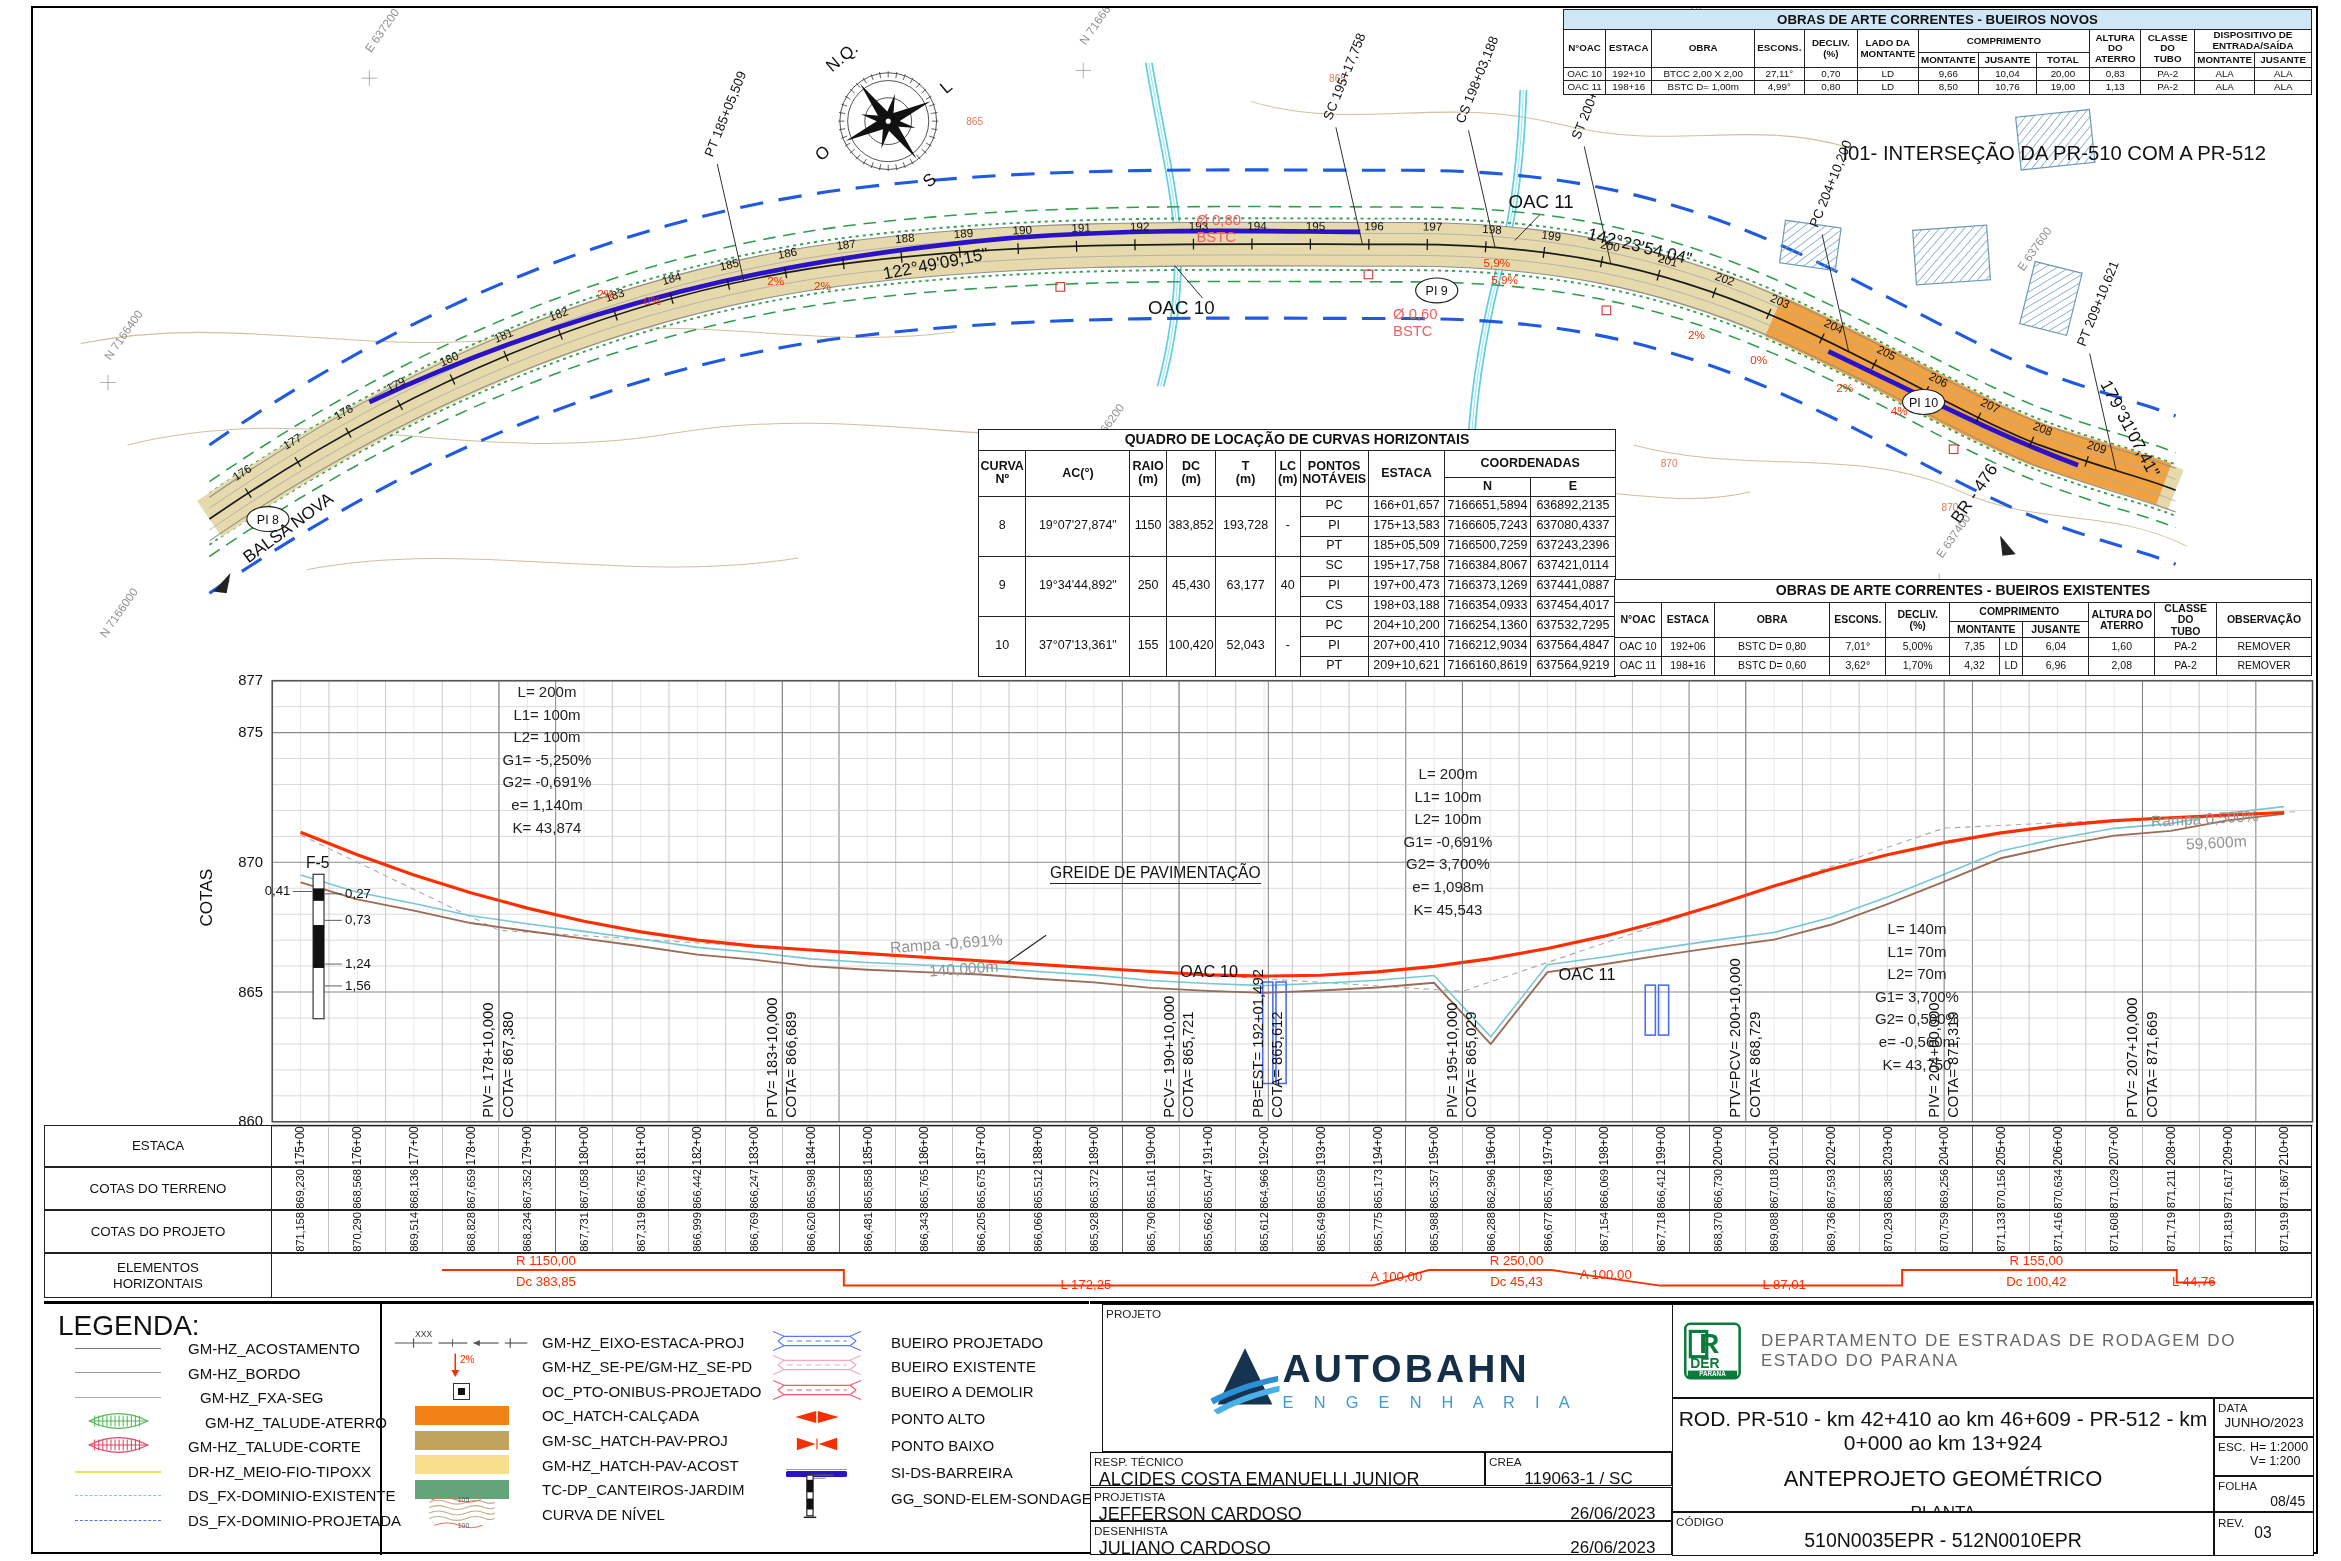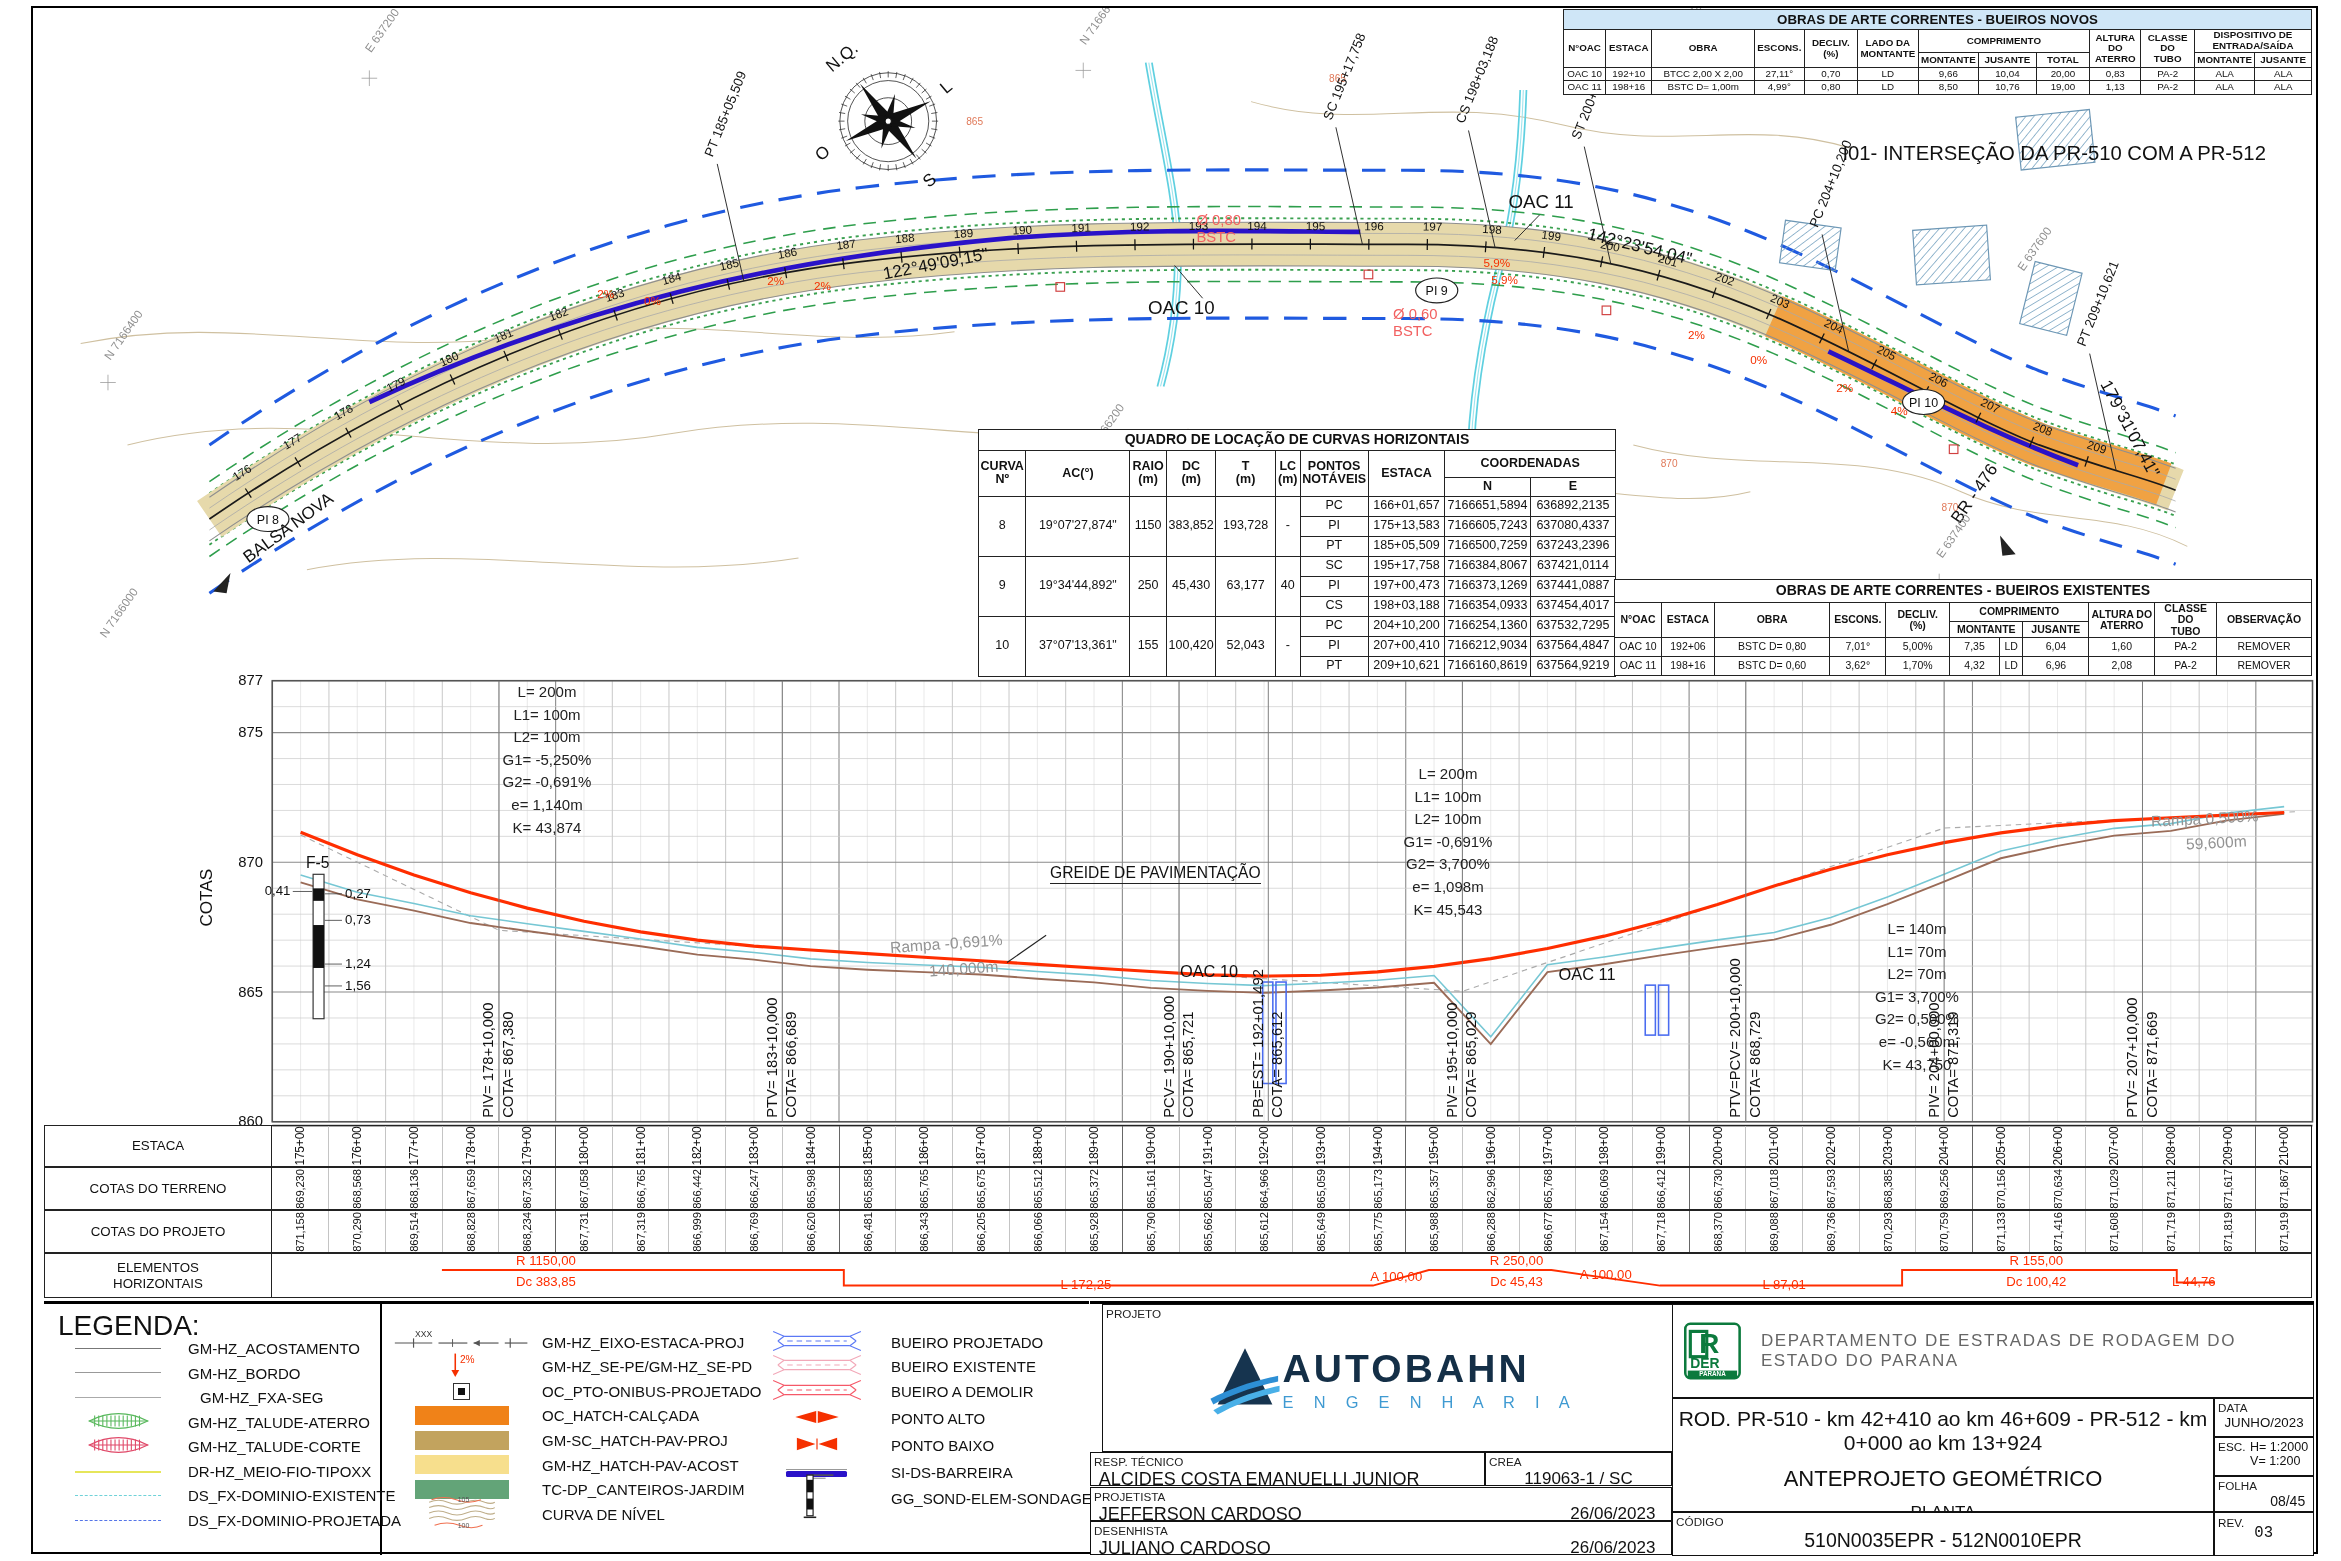--- a/index.html
+++ b/index.html
@@ -1106,21 +1106,21 @@
             <line x1="38.5" y1="6" x2="38.5" y2="20" stroke="#58b85c" stroke-width="1.4"></line>
             <line x1="43.8" y1="6" x2="43.8" y2="20" stroke="#58b85c" stroke-width="1.4"></line>
             <line x1="49.1" y1="6" x2="49.1" y2="20" stroke="#58b85c" stroke-width="1.4"></line>
             <line x1="54.4" y1="6" x2="54.4" y2="20" stroke="#58b85c" stroke-width="1.4"></line>
             <line x1="59.699999999999996" y1="6" x2="59.699999999999996" y2="20" stroke="#58b85c" stroke-width="1.4"></line>
             <line x1="65" y1="6" x2="65" y2="20" stroke="#58b85c" stroke-width="1.4"></line>
             <line x1="70.3" y1="6" x2="70.3" y2="20" stroke="#58b85c" stroke-width="1.4"></line>
             <line x1="5" y1="13" x2="81" y2="13" stroke="#58b85c" stroke-width="1.4"></line>
           </svg></div>
       </div>
-      <div class="legend-txt" style="left: 144px; top: 110px; text-align: right;">GM-HZ_TALUDE-ATERRO</div>
+      <div class="legend-txt" style="left: 161px; top: 110px; text-align: right;">GM-HZ_TALUDE-ATERRO</div>
       <div class="legend-sym" style="left: 15.6px; top: 131px; width: 117px; height: 23.4px;">
         <div><svg width="67" height="20" viewBox="0 0 86 26">
             <path d="M5,13 Q43,-6 81,13 Q43,32 5,13 Z" fill="none" stroke="#e04868" stroke-width="1.6"></path>
             <line x1="12" y1="6" x2="12" y2="20" stroke="#e04868" stroke-width="1.4"></line>
             <line x1="17.3" y1="6" x2="17.3" y2="20" stroke="#e04868" stroke-width="1.4"></line>
             <line x1="22.6" y1="6" x2="22.6" y2="20" stroke="#e04868" stroke-width="1.4"></line>
             <line x1="27.9" y1="6" x2="27.9" y2="20" stroke="#e04868" stroke-width="1.4"></line>
             <line x1="33.2" y1="6" x2="33.2" y2="20" stroke="#e04868" stroke-width="1.4"></line>
             <line x1="38.5" y1="6" x2="38.5" y2="20" stroke="#e04868" stroke-width="1.4"></line>
             <line x1="43.8" y1="6" x2="43.8" y2="20" stroke="#e04868" stroke-width="1.4"></line>
@@ -1357,18 +1357,18 @@
       <div class="tb-label">FOLHA</div>
       <div style="font-size:14px;text-align:right;padding-right:7.8px;">08/45</div>
     </div>
     <div class="tb-cell" style="left:582px;top:208px;width:542px;height:44px;">
       <div class="tb-label">CÓDIGO</div>
       <div style="font-size:19.5px;text-align:center;">510N0035EPR - 512N0010EPR</div>
     </div>
     <div class="tb-cell" style="left:1124px;top:208px;width:100px;height:44px;">
       <div style="display:flex;gap:10px;padding:3.1px;">
           <span style="font-size:11.7px;">REV.</span>
-      <span style="font-size:15.6px;margin-top:7.8px;font-family:Liberation Mono, monospace;">03</span>
+      <span style="font-size:15.6px;margin-top:7.8px;">03</span>
         </div>
     </div>
   </div>
 </div>
 
 
 </body></html>

